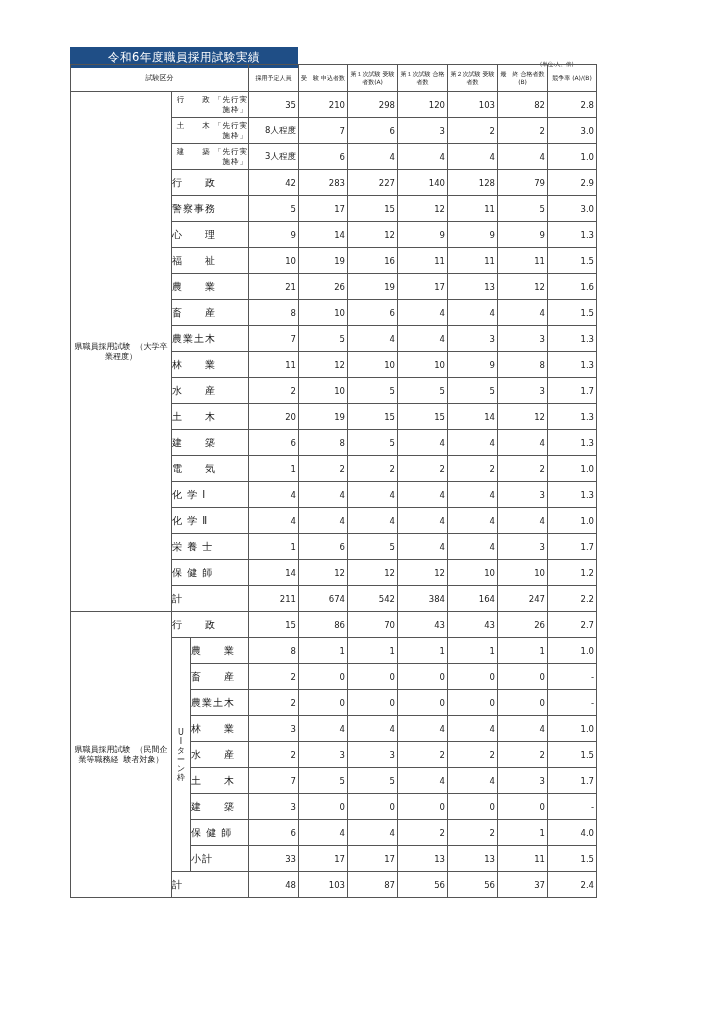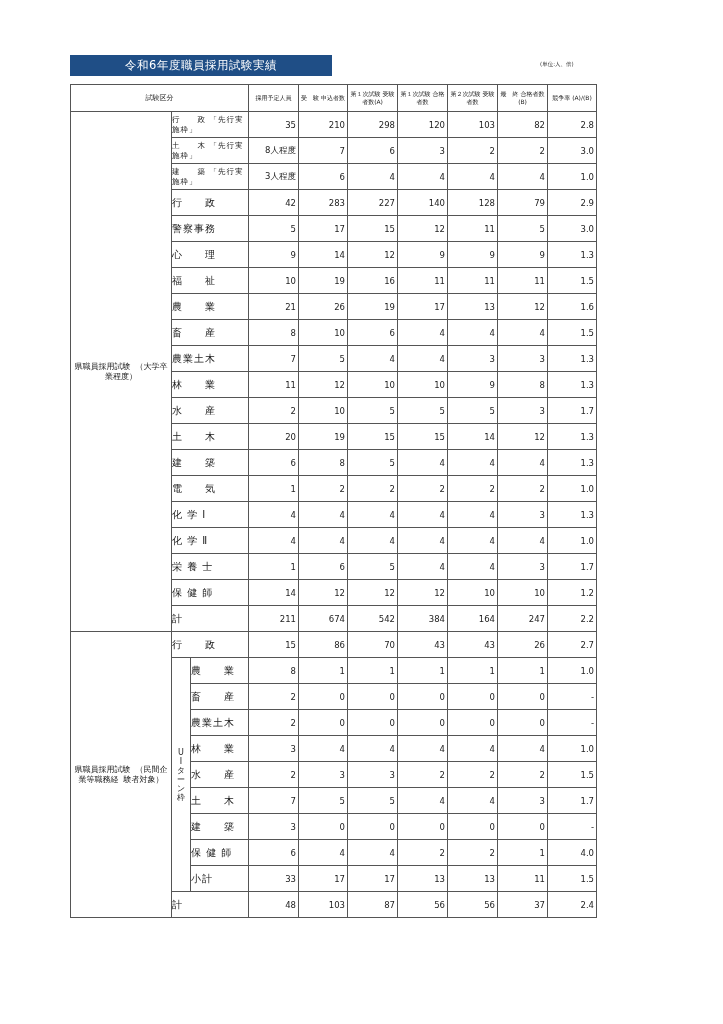--- a/index.html
+++ b/index.html
@@ -1,30 +1,30 @@
 <!DOCTYPE html>
 <html><head>
 <meta charset="utf-8">
 <style>
   html, body { margin: 0; padding: 0; background: #ffffff; }
   body { width: 723px; height: 1024px; position: relative; overflow: hidden;
          font-family: "DejaVu Sans", "Liberation Sans", sans-serif; color: #222; }
-  .title-bar { position: absolute; left: 70px; top: 55px; width: 262px; height: 21px;
+  .title-bar { position: absolute; left: 70px; top: 47px; width: 228px; height: 21px;
                background: #1f4e86; color: #fff; font-size: 11.5px; line-height: 21px;
                text-align: center; letter-spacing: 0.5px; }
   .unit-note { position: absolute; left: 540px; top: 61px; font-size: 5.5px; color: #333; }
-  table.results { position: absolute; left: 70px; top: 84px; border-collapse: collapse;
+  table.results { position: absolute; left: 70px; top: 64px; border-collapse: collapse;
                   table-layout: fixed; width: 526px; }
   table.results td, table.results th { border: 1px solid #555; padding: 0; font-weight: normal;
                   overflow: hidden; white-space: nowrap; }
   th { height: 26px; font-size: 6px; text-align: center; vertical-align: middle; line-height: 8px; white-space: normal !important; }
   td { height: 25px; font-size: 8px; }
   td.num { text-align: right; padding-right: 2px !important; font-size: 8.5px; }
   td.label { text-align: left; font-size: 10px; letter-spacing: 1px; }
-  td.label2 { font-size: 7.5px; line-height: 10px; white-space: normal !important; text-align: left; }
+  td.label2 { font-size: 7.5px; line-height: 10px; white-space: normal !important; text-align: right; }
   td.cat { text-align: center; vertical-align: middle; font-size: 8px; line-height: 10px; white-space: normal !important; font-family: Liberation Mono, monospace; }
   td.vert { text-align: center; vertical-align: middle; font-size: 8px; line-height: 9px; white-space: normal !important; }
   .vchar { display: block; }
 </style>
 </head>
 <body>
 
 <div class="title-bar">令和6年度職員採用試験実績</div>
 <div class="unit-note">(単位:人、倍)</div>
 

